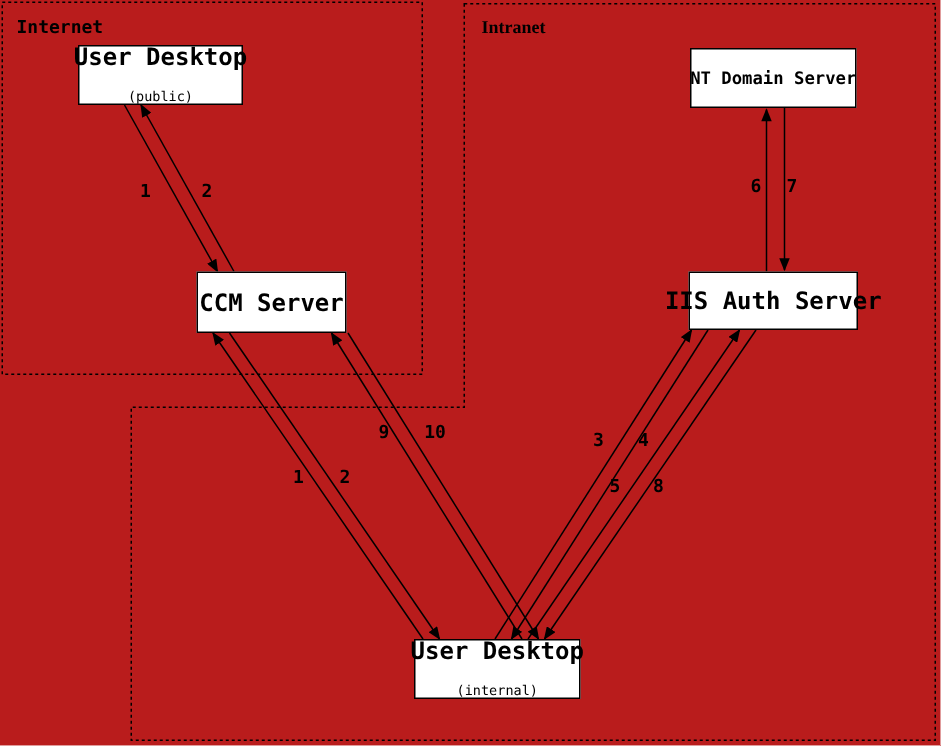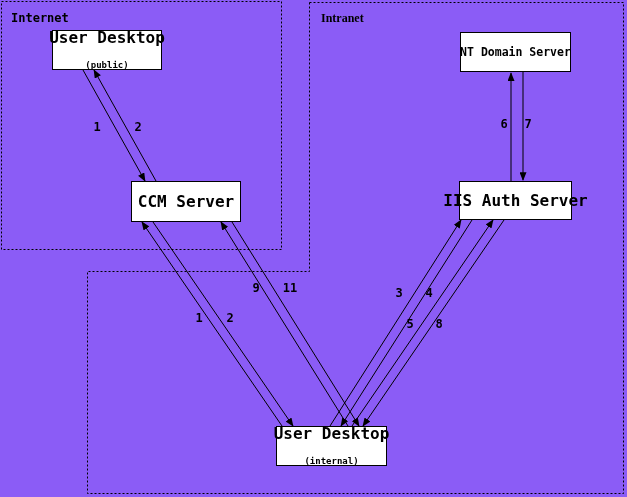--- a/index.html
+++ b/index.html
@@ -1,19 +1,19 @@
 <!DOCTYPE html>
 <html><head>
 <meta charset="utf-8">
 <style>
   html,body{margin:0;padding:0;background:#ffffff;}
   #canvas{
     position:relative;
     width:627px;height:497px;
-    background:#8b5cf6;
+    background:#b91c1c;
     font-family:"DejaVu Sans Mono","Liberation Mono",monospace;
     color:#000;
     overflow:hidden;
   }
   #wires{position:absolute;left:0;top:0;width:627px;height:497px;}
   .zone-label{
     position:absolute;
     font-size:12px;font-weight:bold;
     line-height:1;white-space:nowrap;
   }
@@ -24,21 +24,21 @@
     display:flex;flex-direction:column;
     align-items:center;justify-content:center;
     text-align:center;
     box-sizing:border-box;
     z-index:2;
   }
   .node .title{
     font-size:16px;font-weight:bold;line-height:13px;white-space:nowrap;
   }
   .node .subtitle{
-    font-size:9px;font-weight:bold;line-height:10px;white-space:nowrap;margin-top:16px;
+    font-size:9px;font-weight:normal;line-height:10px;white-space:nowrap;margin-top:16px;
   }
   .step-label{
     position:absolute;
     font-size:12px;font-weight:bold;line-height:1;
     transform:translateX(-50%);
     z-index:3;white-space:nowrap;
   }
 </style>
 </head>
 <body>
@@ -76,21 +76,21 @@
   </svg>
 
   <span class="zone-label" style="left:11px;top:12px;">Internet</span>
   <span class="zone-label" style="left:321px;top:12px;font-family:Liberation Serif, serif;">Intranet</span>
 
   <div class="node" style="left:52px;top:30px;width:110px;height:40px;">
     <div class="title">User Desktop</div>
     <div class="subtitle">(public)</div>
   </div>
 
-  <div class="node" style="left:131px;top:181px;width:110px;height:41px;">
+  <div class="node" style="left:131px;top:181px;width:100px;height:41px;">
     <div class="title">CCM Server</div>
   </div>
 
   <div class="node" style="left:460px;top:32px;width:111px;height:40px;">
     <div class="title" style="font-size:11.5px;">NT Domain Server</div>
   </div>
 
   <div class="node" style="left:459px;top:181px;width:113px;height:39px;">
     <div class="title">IIS Auth Server</div>
   </div>
@@ -100,21 +100,21 @@
     <div class="subtitle">(internal)</div>
   </div>
 
   <span class="step-label" style="left:97px;top:121px;">1</span>
   <span class="step-label" style="left:138px;top:121px;">2</span>
 
   <span class="step-label" style="left:199px;top:312px;">1</span>
   <span class="step-label" style="left:230px;top:312px;">2</span>
 
   <span class="step-label" style="left:256px;top:282px;">9</span>
-  <span class="step-label" style="left:290px;top:282px;">11</span>
+  <span class="step-label" style="left:290px;top:282px;">10</span>
 
   <span class="step-label" style="left:399px;top:287px;">3</span>
   <span class="step-label" style="left:429px;top:287px;">4</span>
 
   <span class="step-label" style="left:410px;top:318px;">5</span>
   <span class="step-label" style="left:439px;top:318px;">8</span>
 
   <span class="step-label" style="left:504px;top:118px;">6</span>
   <span class="step-label" style="left:528px;top:118px;">7</span>
 

